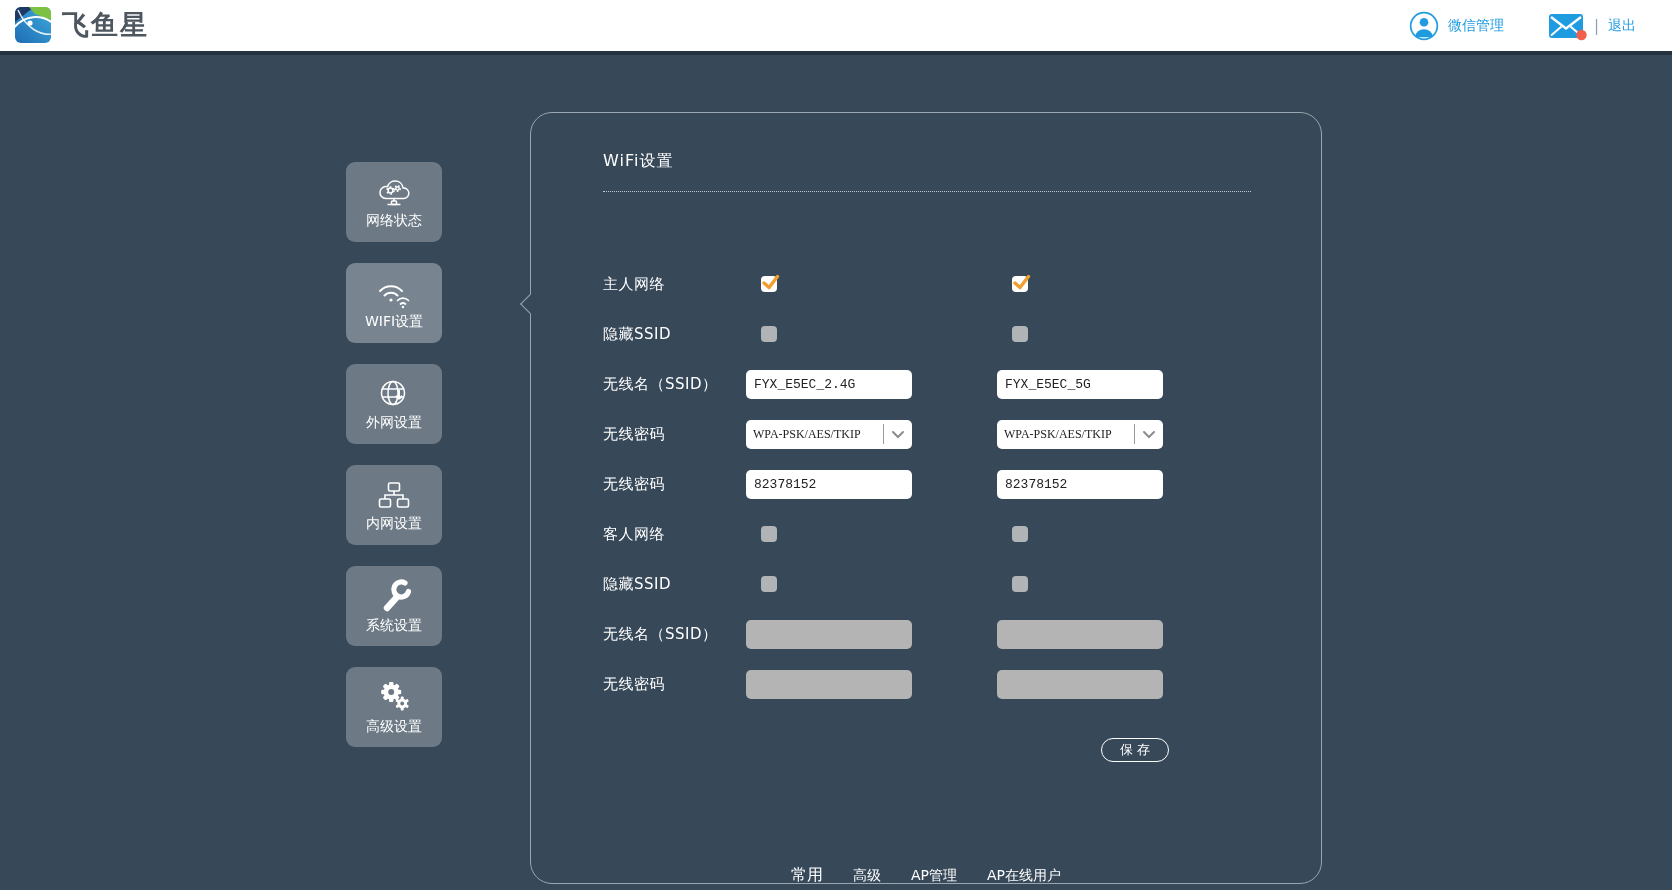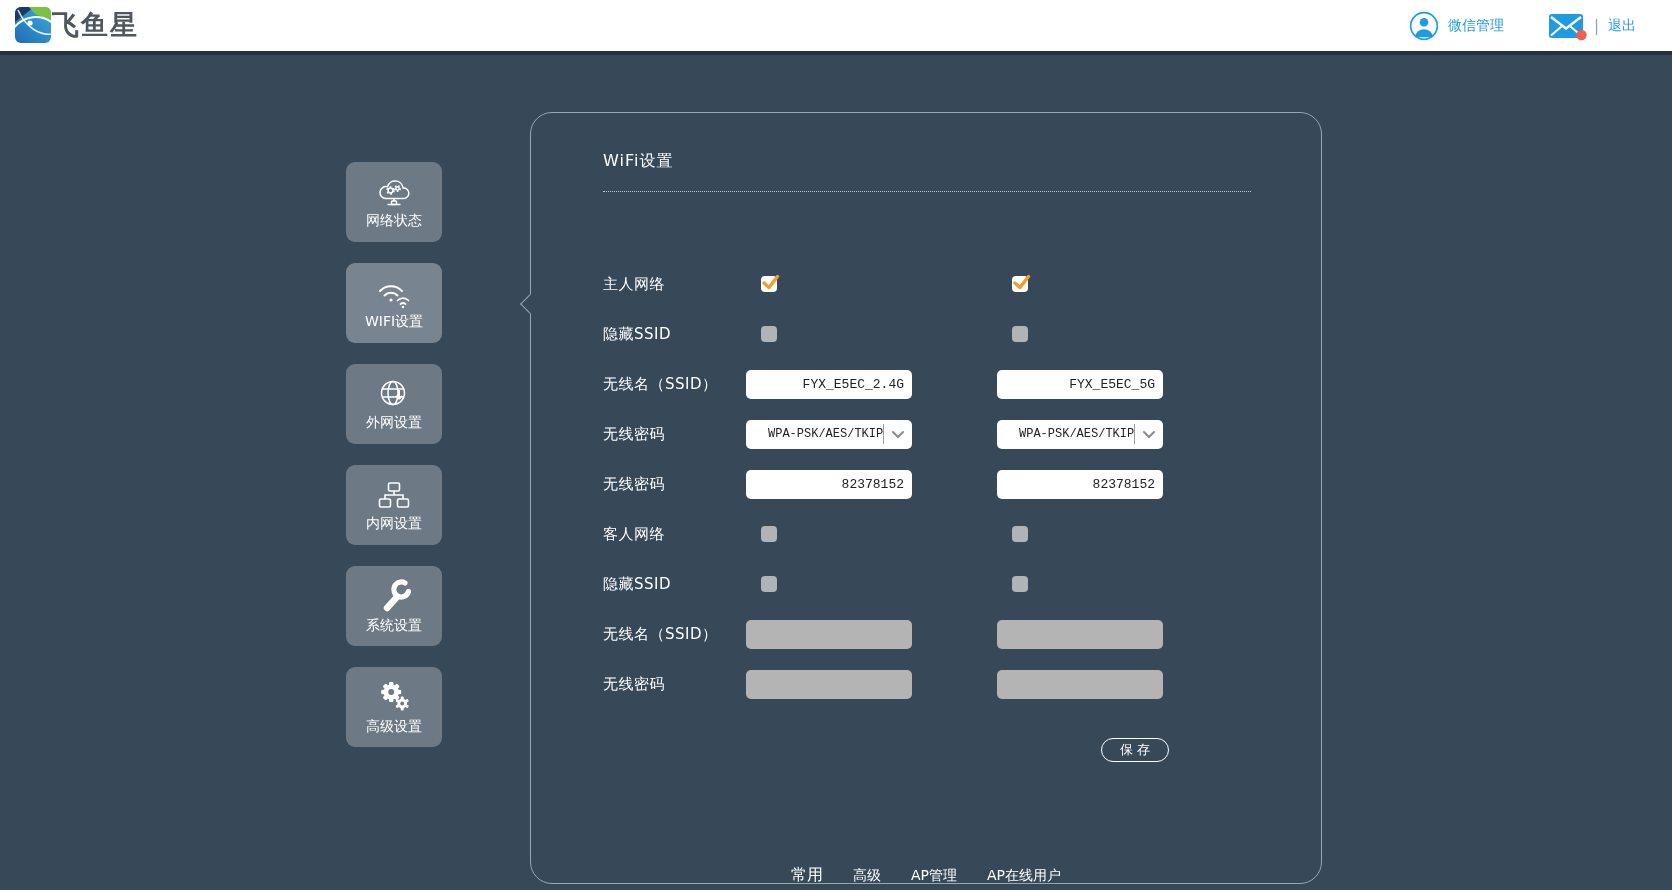--- a/index.html
+++ b/index.html
@@ -4,21 +4,21 @@
 <style>
   * { margin:0; padding:0; box-sizing:border-box; }
   html,body { width:1672px; height:890px; }
   body {
     font-family:"DejaVu Sans","Liberation Sans",sans-serif;
     background:#374858; overflow:hidden; position:relative;
   }
   
   .header { position:absolute; left:0; top:0; width:1672px; height:51px; background:#ffffff; }
   .header-strip { position:absolute; left:0; top:51px; width:1672px; height:4px; background:#243240; }
-  .brand { position:absolute; left:14px; top:6px; display:flex; align-items:center; }
+  .brand { position:absolute; left:14px; top:6px; display:flex; align-items:center; gap:10px; }
   .brand-text { font-size:27px; font-weight:700; color:#4e575f; letter-spacing:2px; }
   .account { position:absolute; right:36px; top:0; height:51px; display:flex; align-items:center; }
   .acc-link { color:#1f9be0; font-size:14px; cursor:pointer; }
   .wechat-group { display:flex; align-items:center; gap:9px; margin-right:44px; cursor:pointer; }
   .mail-group { display:flex; align-items:center; gap:6px; cursor:pointer; }
   .sep { color:#8ca2b4; font-size:15px; margin:0 9px 0 6px; }
 
   
   .sidebar { position:absolute; left:346px; top:162px; display:flex; flex-direction:column; gap:21px; }
   .side-btn {
@@ -49,29 +49,29 @@
           grid-template-columns:143px 251px 260px; grid-auto-rows:50px; align-items:center; }
   .flabel { color:#fff; font-size:15px; letter-spacing:.5px; }
 
   .cb { width:16px; height:16px; border-radius:4px; background:#b0b4b7; margin-left:15px; cursor:pointer; position:relative; }
   .cb.checked { background:#ffffff; }
   .cb.checked svg { position:absolute; left:0; top:-3px; overflow:visible; }
 
   .tinput {
     width:166px; height:29px; border:none; border-radius:5px; background:#fff;
     font-family:"Liberation Mono","DejaVu Sans Mono",monospace; font-size:13px; color:#222;
-    padding:0 8px; outline:none;text-align:right;
+    padding:0 8px; outline:none;
   }
   .tinput.disabled { background:#b4b4b4; }
 
   .select {
     width:166px; height:29px; border-radius:5px; background:#fff;
     display:flex; align-items:center; cursor:pointer;
   }
-  .sel-val { flex:1; padding-left:22px; font-family:Liberation Mono, monospace; font-size:12px; color:#222; white-space:nowrap; }
+  .sel-val { flex:1; padding-left:7px; font-family:Liberation Serif, serif; font-size:12px; color:#222; white-space:nowrap; }
   .sel-div { width:1px; height:20px; background:#9b9b9b; }
   .sel-chev { width:28px; display:flex; align-items:center; justify-content:center; }
 
   .save-btn {
     position:absolute; left:570px; top:625px; width:68px; height:24px;
     background:transparent; border:1px solid #fff; border-radius:12px;
     color:#fff; font-size:13px; cursor:pointer; font-family:inherit;
   }
 
   .tabs { position:absolute; left:0; top:710px; width:100%; display:flex; justify-content:center; align-items:baseline; gap:30px; }

